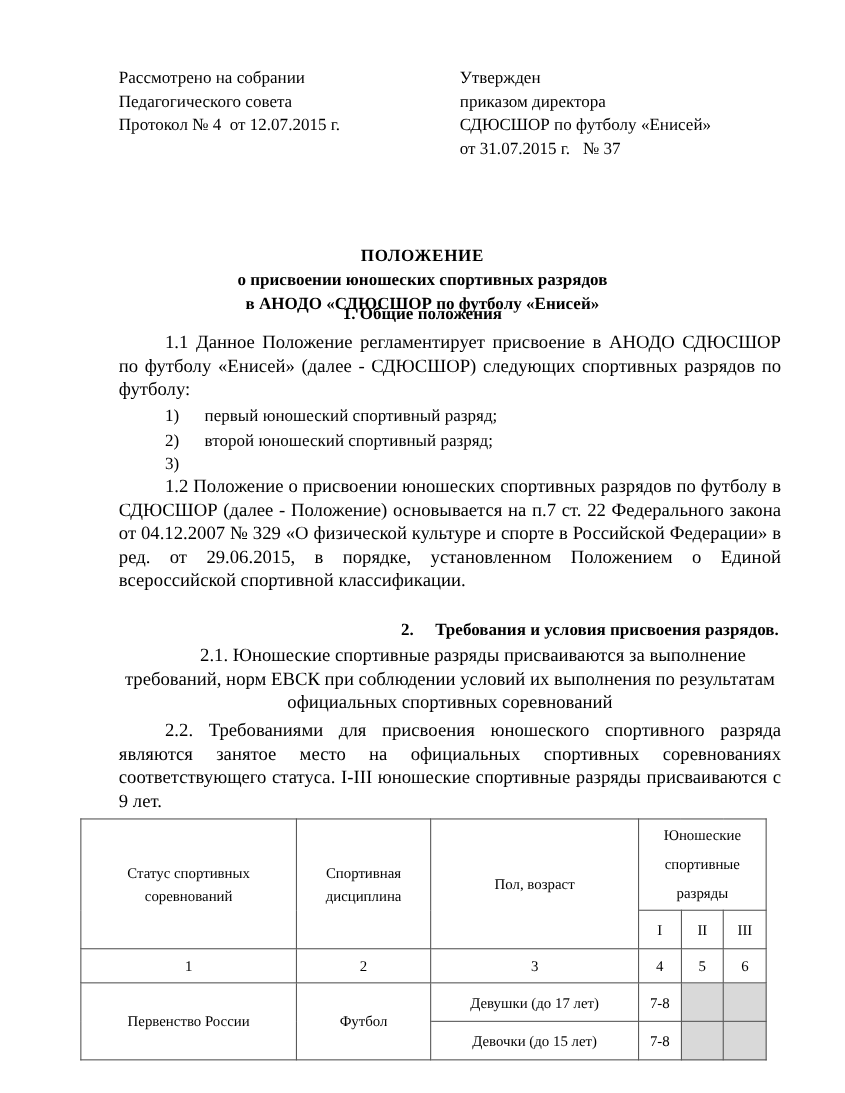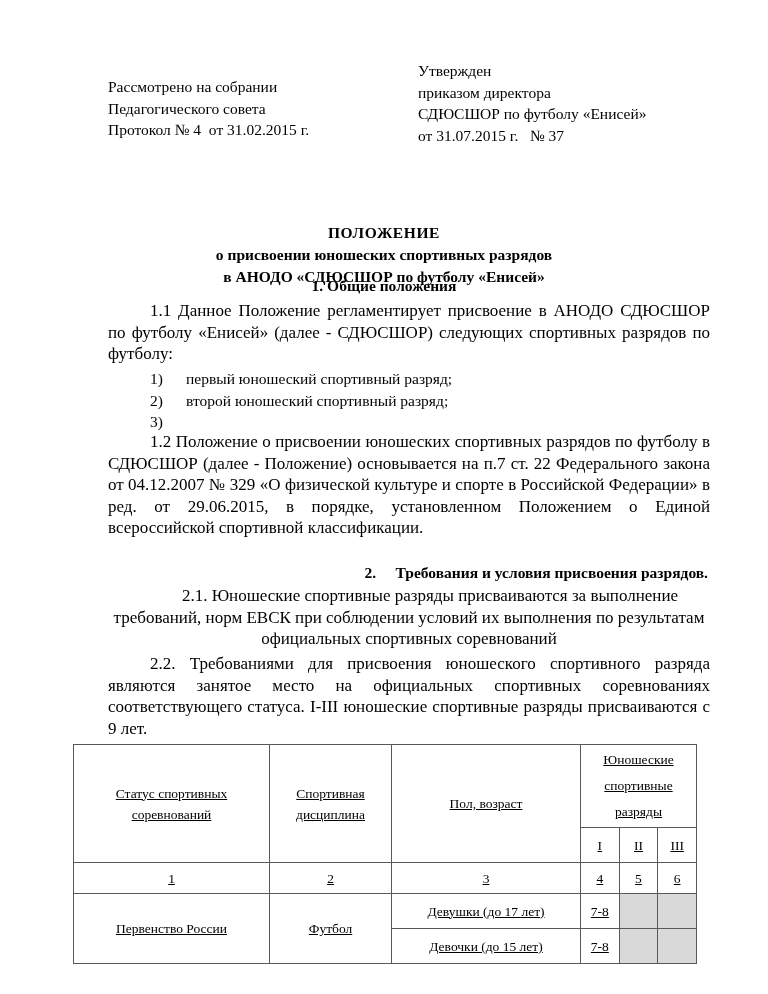--- a/index.html
+++ b/index.html
@@ -28,21 +28,20 @@
     position: absolute;
     left: 108px;
     top: 60px;
     width: 600px;
     display: flex;
     align-items: flex-start;
   }
   .doc-header .col-left {
     width: 310px;
     flex: 0 0 310px;
-    margin-top: 16px;
   }
   .doc-header .col-right {
     flex: 1 1 auto;
   }
   .hline {
     font-size: 15.5px;
     line-height: 21.5px;
     white-space: pre;
   }
 
@@ -146,21 +145,20 @@
     font-size: 13.5px;
     table-layout: fixed;
   }
   .rank-table td, .rank-table th {
     border: 1px solid #595959;
     text-align: center;
     vertical-align: middle;
     font-weight: normal;
     padding: 2px 4px;
     line-height: 21px;
-    text-decoration: underline;
   }
   .rank-table .c-status { width: 187px; }
   .rank-table .c-disc   { width: 113px; }
   .rank-table .c-sex    { width: 180px; }
   .rank-table .c-i      { width: 48px; }
   .rank-table .c-ii     { width: 48px; }
   .rank-table .c-iii    { width: 48px; }
 
   .rank-table .h-tall { height: 84px; }
   .rank-table .h-rank-group { line-height: 26px; }
@@ -172,21 +170,21 @@
 </style>
 </head>
 <body>
 
 <div class="page">
 
   <div class="doc-header">
     <div class="col-left">
       <div class="hline">Рассмотрено на собрании</div>
       <div class="hline">Педагогического совета</div>
-      <div class="hline">Протокол № 4  от 31.02.2015 г.</div>
+      <div class="hline">Протокол № 4  от 12.07.2015 г.</div>
     </div>
     <div class="col-right">
       <div class="hline">Утвержден</div>
       <div class="hline">приказом директора</div>
       <div class="hline">СДЮСШОР по футболу «Енисей»</div>
       <div class="hline">от 31.07.2015 г.   № 37</div>
     </div>
   </div>
 
   <div class="title-block">

